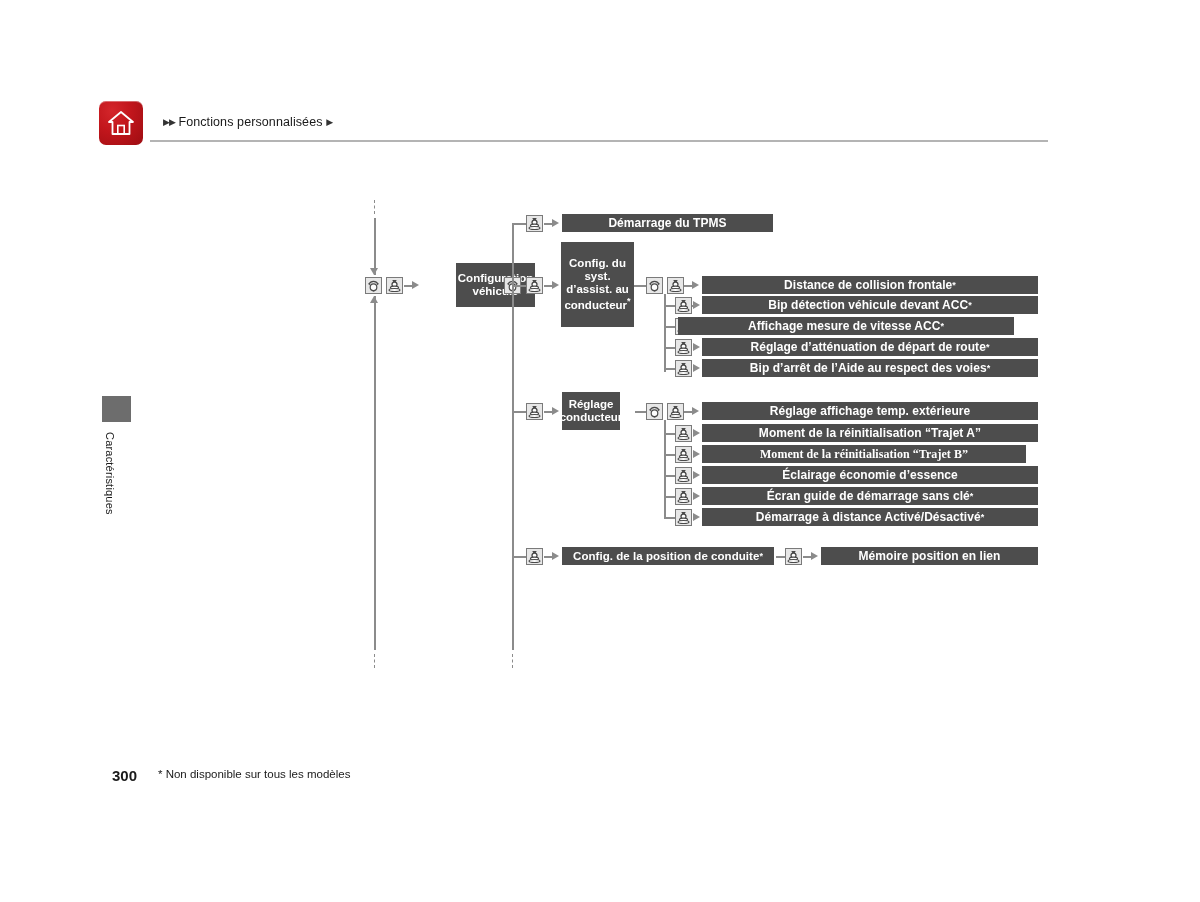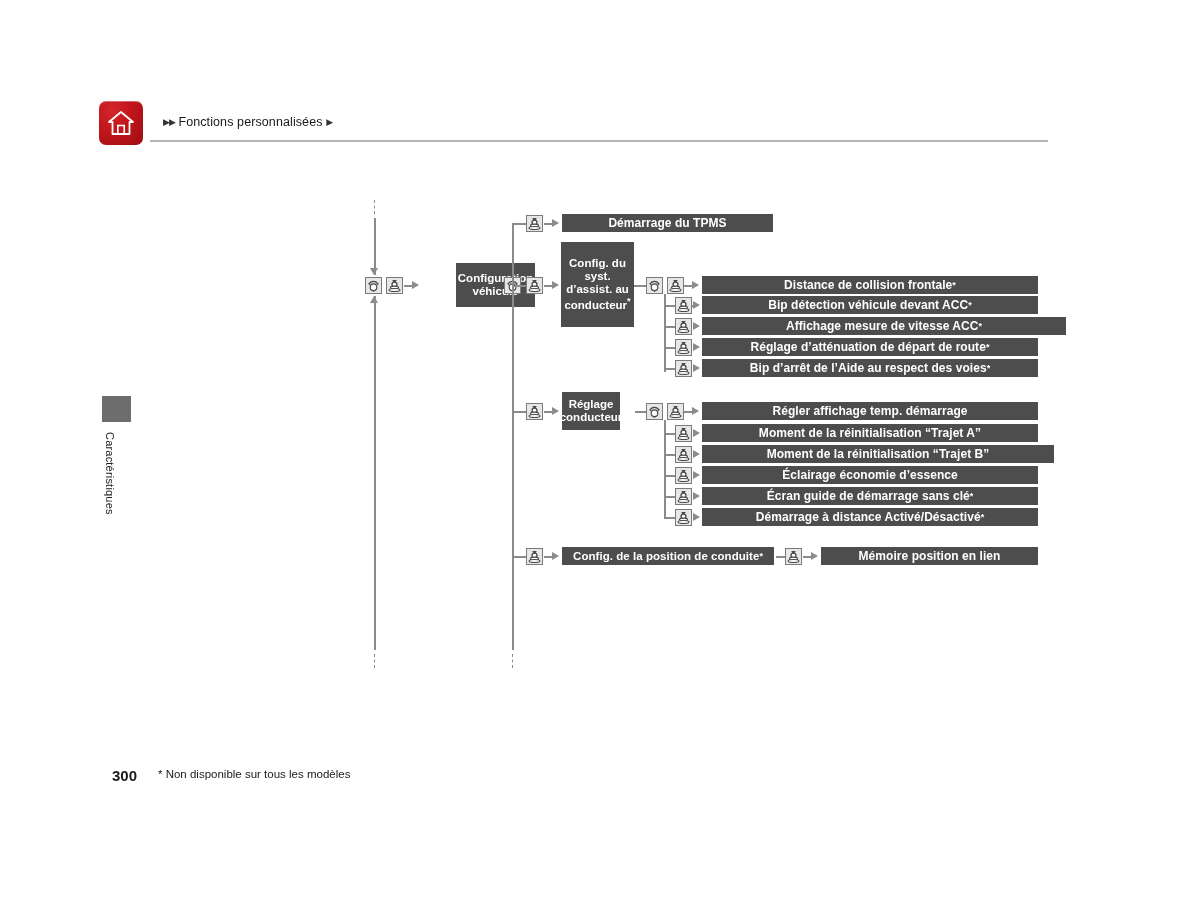--- a/index.html
+++ b/index.html
@@ -249,21 +249,21 @@
     <div class="ln h" style="left:664px;top:326px;width:11px;"></div>
     <div class="ico" style="left:675px;top:318px;">
       <svg width="15" height="15" viewBox="0 0 15 15">
         <path d="M5.3 2 h4.4 l-1.1 2.3 h-2.2 Z" fill="#4a4a4a"></path>
         <ellipse cx="7.5" cy="6.4" rx="2.5" ry="2.3" fill="#fff" stroke="#4a4a4a" stroke-width="1.3"></ellipse>
         <ellipse cx="7.5" cy="9.6" rx="4" ry="1.5" fill="#fff" stroke="#4a4a4a" stroke-width="1.2"></ellipse>
         <ellipse cx="7.5" cy="12" rx="5.4" ry="1.5" fill="#fff" stroke="#4a4a4a" stroke-width="1.2"></ellipse>
       </svg>
     </div>
     <div class="arrow-r" style="left:693px;top:322px;"></div>
-    <div class="bar" style="left:702px;top:317px;width:364px;">
+    <div class="bar" style="left:678px;top:317px;width:336px;">
       <span>Affichage mesure de vitesse ACC</span>
         <span class="sup">*</span>
     </div>
 
     <div class="ln h" style="left:664px;top:347px;width:11px;"></div>
     <div class="ico" style="left:675px;top:339px;">
       <svg width="15" height="15" viewBox="0 0 15 15">
         <path d="M5.3 2 h4.4 l-1.1 2.3 h-2.2 Z" fill="#4a4a4a"></path>
         <ellipse cx="7.5" cy="6.4" rx="2.5" ry="2.3" fill="#fff" stroke="#4a4a4a" stroke-width="1.3"></ellipse>
         <ellipse cx="7.5" cy="9.6" rx="4" ry="1.5" fill="#fff" stroke="#4a4a4a" stroke-width="1.2"></ellipse>
@@ -325,21 +325,21 @@
       <svg width="15" height="15" viewBox="0 0 15 15">
         <path d="M5.3 2 h4.4 l-1.1 2.3 h-2.2 Z" fill="#4a4a4a"></path>
         <ellipse cx="7.5" cy="6.4" rx="2.5" ry="2.3" fill="#fff" stroke="#4a4a4a" stroke-width="1.3"></ellipse>
         <ellipse cx="7.5" cy="9.6" rx="4" ry="1.5" fill="#fff" stroke="#4a4a4a" stroke-width="1.2"></ellipse>
         <ellipse cx="7.5" cy="12" rx="5.4" ry="1.5" fill="#fff" stroke="#4a4a4a" stroke-width="1.2"></ellipse>
       </svg>
     </div>
     <div class="ln h" style="left:684px;top:411px;width:10px;"></div>
     <div class="arrow-r" style="left:692px;top:407px;"></div>
     <div class="bar" style="left:702px;top:402px;width:336px;">
-      <span>Régler affichage temp. démarrage</span>
+      <span>Réglage affichage temp. extérieure</span>
     </div>
 
     <div class="ln h" style="left:664px;top:433px;width:11px;"></div>
     <div class="ico" style="left:675px;top:425px;">
       <svg width="15" height="15" viewBox="0 0 15 15">
         <path d="M5.3 2 h4.4 l-1.1 2.3 h-2.2 Z" fill="#4a4a4a"></path>
         <ellipse cx="7.5" cy="6.4" rx="2.5" ry="2.3" fill="#fff" stroke="#4a4a4a" stroke-width="1.3"></ellipse>
         <ellipse cx="7.5" cy="9.6" rx="4" ry="1.5" fill="#fff" stroke="#4a4a4a" stroke-width="1.2"></ellipse>
         <ellipse cx="7.5" cy="12" rx="5.4" ry="1.5" fill="#fff" stroke="#4a4a4a" stroke-width="1.2"></ellipse>
       </svg>
@@ -352,21 +352,21 @@
     <div class="ln h" style="left:664px;top:454px;width:11px;"></div>
     <div class="ico" style="left:675px;top:446px;">
       <svg width="15" height="15" viewBox="0 0 15 15">
         <path d="M5.3 2 h4.4 l-1.1 2.3 h-2.2 Z" fill="#4a4a4a"></path>
         <ellipse cx="7.5" cy="6.4" rx="2.5" ry="2.3" fill="#fff" stroke="#4a4a4a" stroke-width="1.3"></ellipse>
         <ellipse cx="7.5" cy="9.6" rx="4" ry="1.5" fill="#fff" stroke="#4a4a4a" stroke-width="1.2"></ellipse>
         <ellipse cx="7.5" cy="12" rx="5.4" ry="1.5" fill="#fff" stroke="#4a4a4a" stroke-width="1.2"></ellipse>
       </svg>
     </div>
     <div class="arrow-r" style="left:693px;top:450px;"></div>
-    <div class="bar" style="left:702px;top:445px;width:352px;">
+    <div class="bar" style="left:702px;top:445px;width:324px;font-family:Liberation Serif, serif;">
       <span>Moment de la réinitialisation “Trajet B”</span>
     </div>
 
     <div class="ln h" style="left:664px;top:475px;width:11px;"></div>
     <div class="ico" style="left:675px;top:467px;">
       <svg width="15" height="15" viewBox="0 0 15 15">
         <path d="M5.3 2 h4.4 l-1.1 2.3 h-2.2 Z" fill="#4a4a4a"></path>
         <ellipse cx="7.5" cy="6.4" rx="2.5" ry="2.3" fill="#fff" stroke="#4a4a4a" stroke-width="1.3"></ellipse>
         <ellipse cx="7.5" cy="9.6" rx="4" ry="1.5" fill="#fff" stroke="#4a4a4a" stroke-width="1.2"></ellipse>
         <ellipse cx="7.5" cy="12" rx="5.4" ry="1.5" fill="#fff" stroke="#4a4a4a" stroke-width="1.2"></ellipse>

